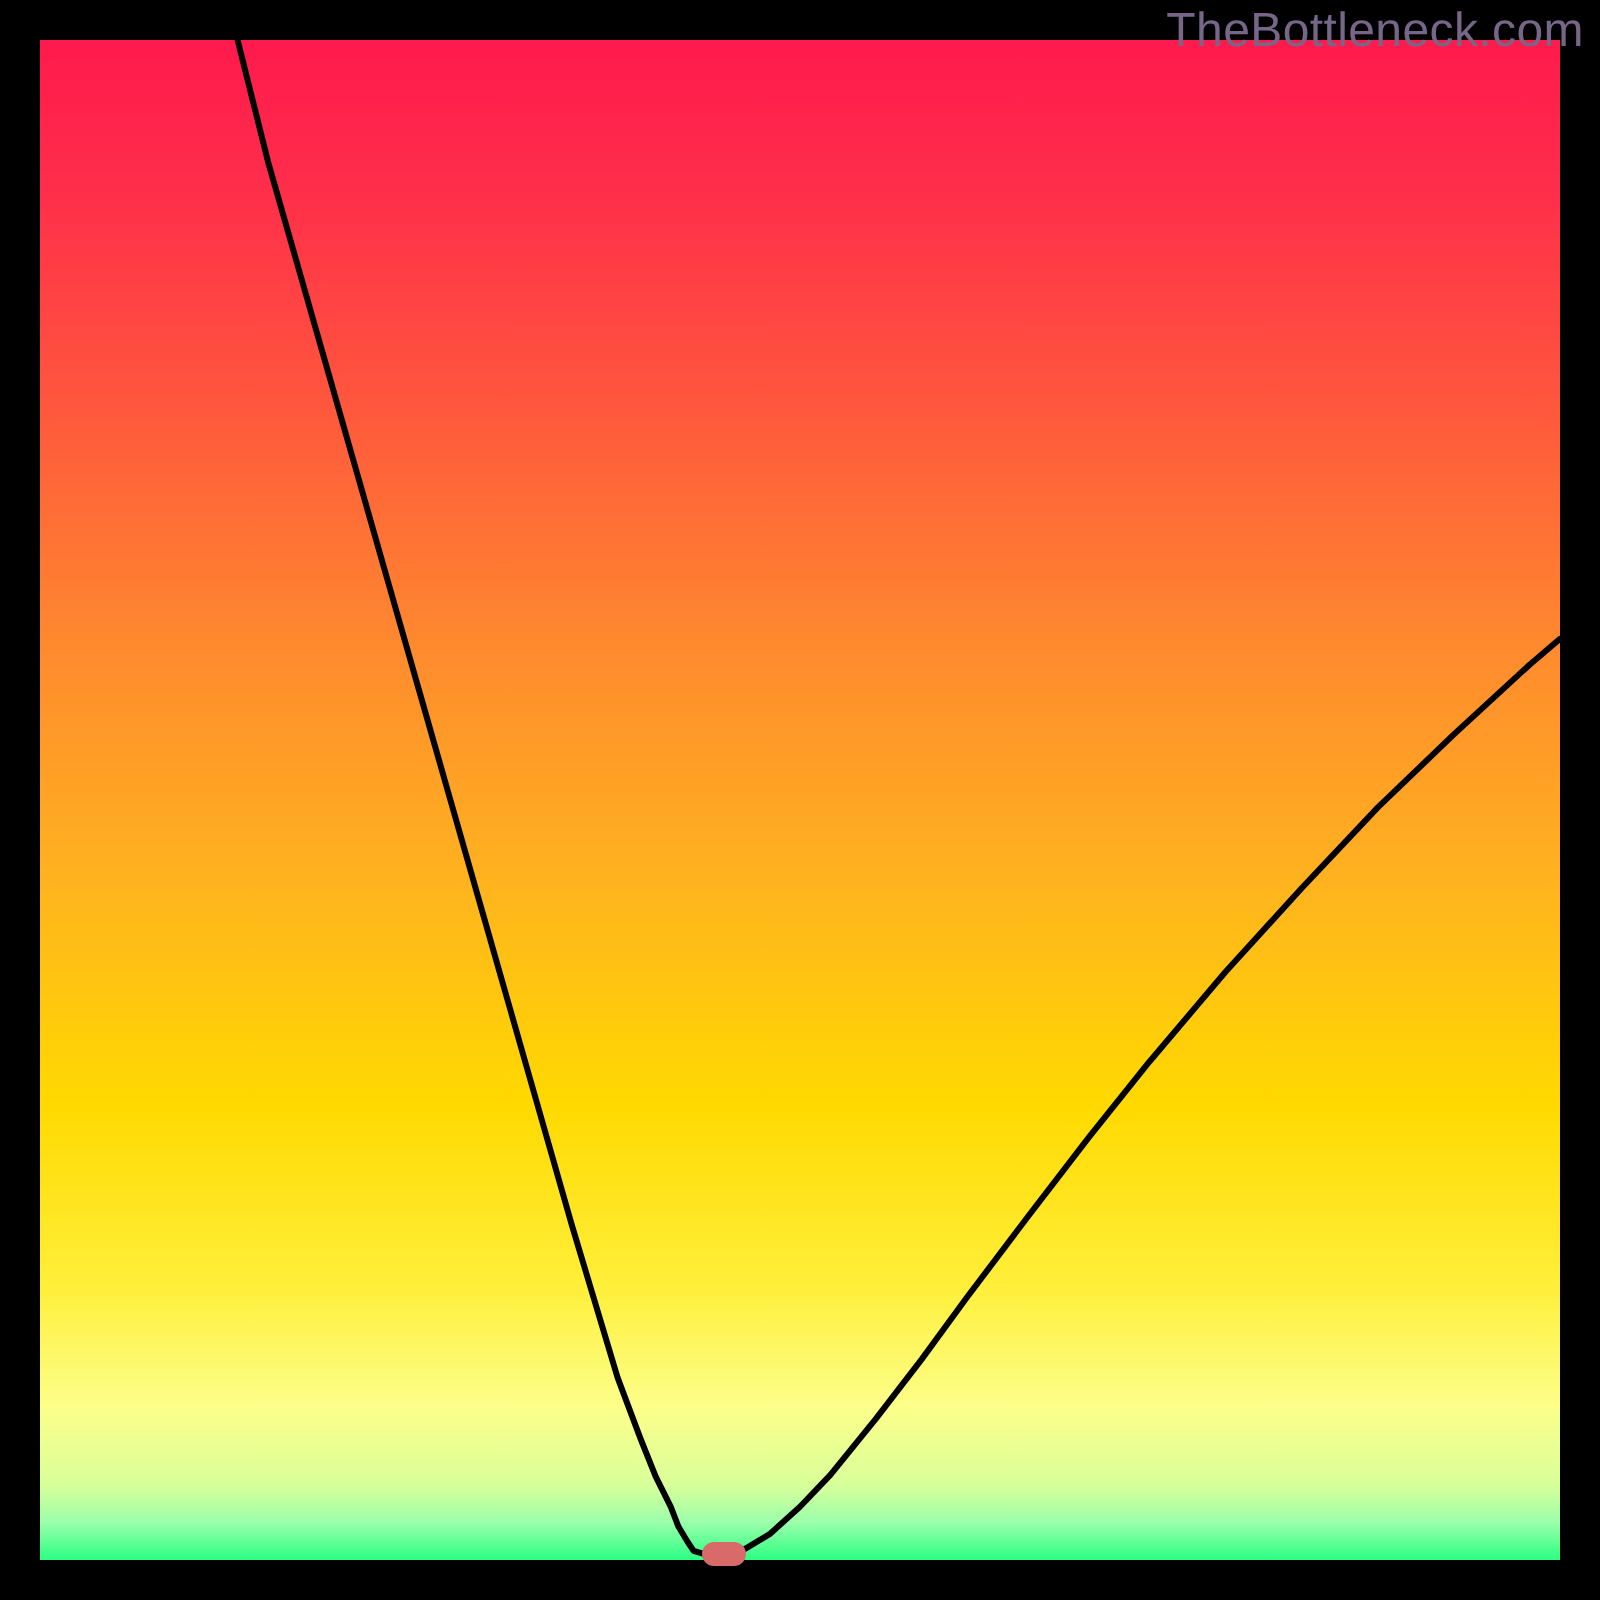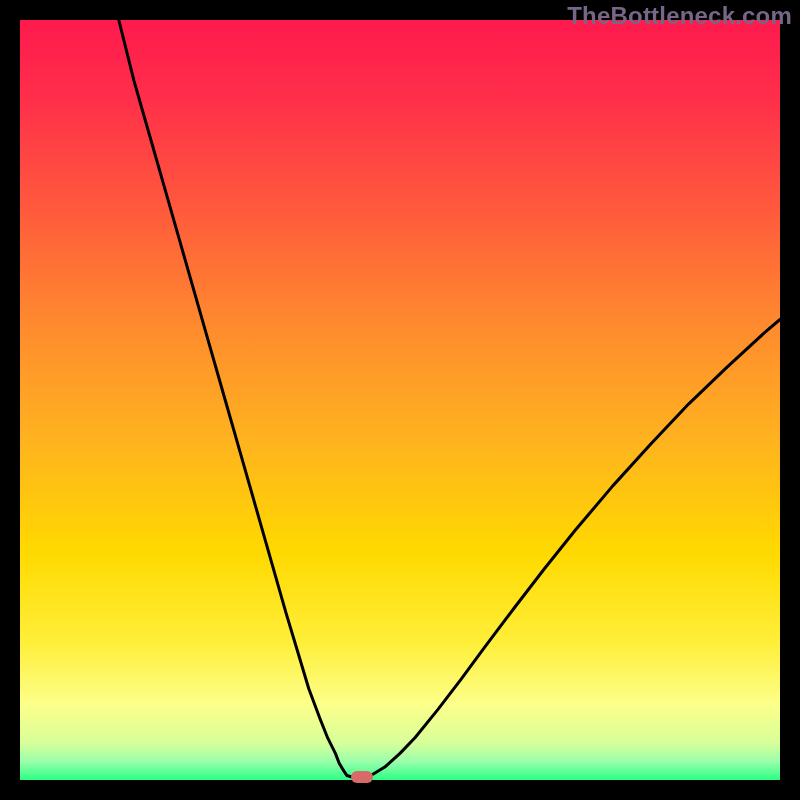--- a/index.html
+++ b/index.html
@@ -25,21 +25,21 @@
     top: 0;
     width: 760px;
     height: 760px;
   }
   .attribution {
     position: absolute;
     top: 2px;
     right: 8px;
     color: #768;
     font-size: 24px;
-    font-weight: 700;
+    font-weight: 400;
     letter-spacing: 0.2px;
     margin-left: 25px;
   }
   .marker {
     position: absolute;
     width: 22px;
     height: 12px;
     border-radius: 6px;
     background: #d96a6a;
     transform: translate(-50%, -50%);

